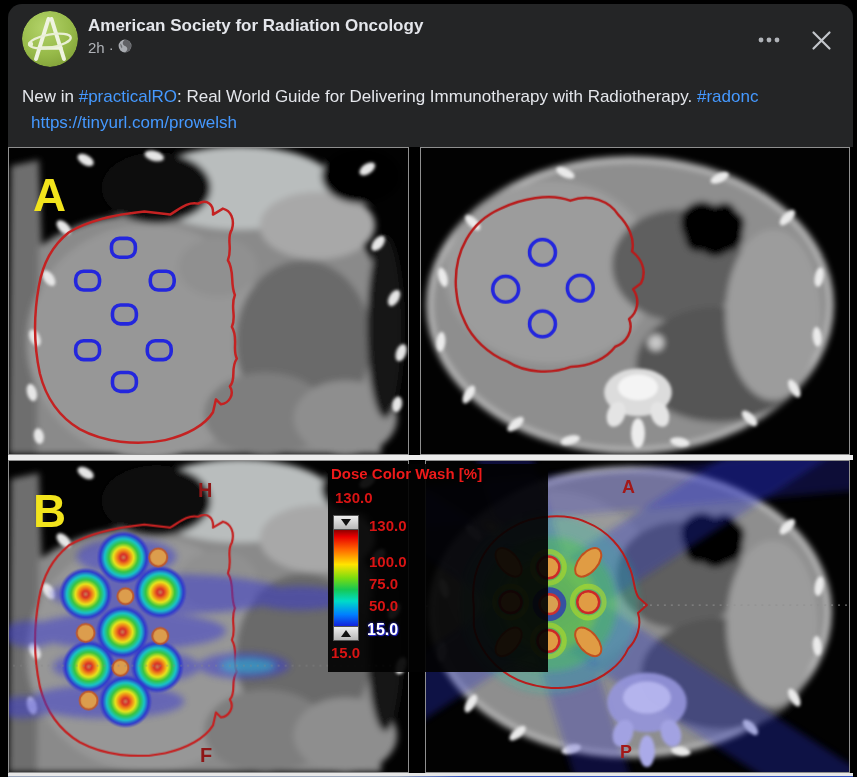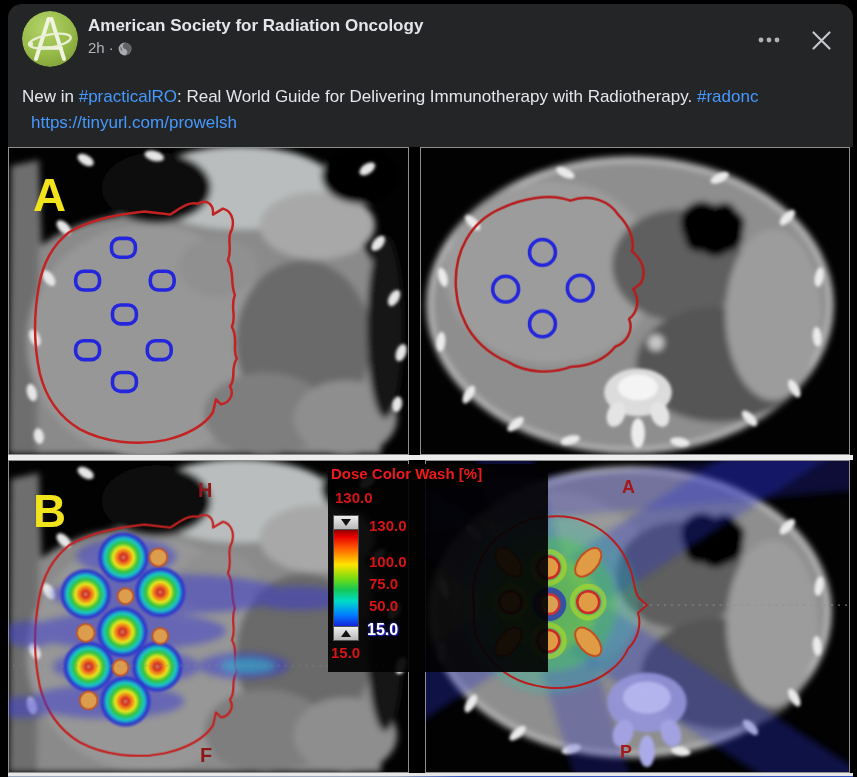--- a/index.html
+++ b/index.html
@@ -11,21 +11,21 @@
   }
   .card{
     position:absolute;left:8px;top:4px;width:845px;height:773px;
     background:#242526;border-radius:14px 14px 0 0;overflow:hidden;
   }
   
   .hdr{position:relative;height:72px;padding:6px 16px 0 14px;box-sizing:border-box;}
   .avatar{position:absolute;left:14px;top:7px;width:56px;height:56px;border-radius:50%;overflow:hidden;cursor:pointer;}
   .hdr-text{position:absolute;left:80px;top:12px;}
   .hdr-name{font-size:17px;font-weight:700;color:#e4e6eb;line-height:20px;cursor:pointer;}
-  .hdr-meta{margin-top:3px;font-size:15px;color:#b0b3b8;display:flex;align-items:flex-end;gap:4px;}
+  .hdr-meta{margin-top:3px;font-size:15px;color:#b0b3b8;display:flex;align-items:flex-start;gap:4px;}
   .hdr-actions{position:absolute;right:18px;top:22px;display:flex;align-items:center;gap:24px;}
   .icon-btn{width:28px;height:28px;display:flex;align-items:center;justify-content:center;cursor:pointer;border-radius:50%;}
   
   .post-text{padding:8px 16px 0 14px;font-size:17px;line-height:26px;color:#e4e6eb;}
   .seg-link{color:#4599ff;cursor:pointer;}
   .post-url{color:#4599ff;cursor:pointer;margin-left:9px;}
   
   .figure{position:relative;margin-top:11px;width:845px;height:633px;background:#000;cursor:pointer;}
   .panel{position:absolute;display:block;background:#000;border:1px solid #8f8f8f;box-sizing:border-box;}
   #p1{left:0;top:0;width:401px;height:308px;}

